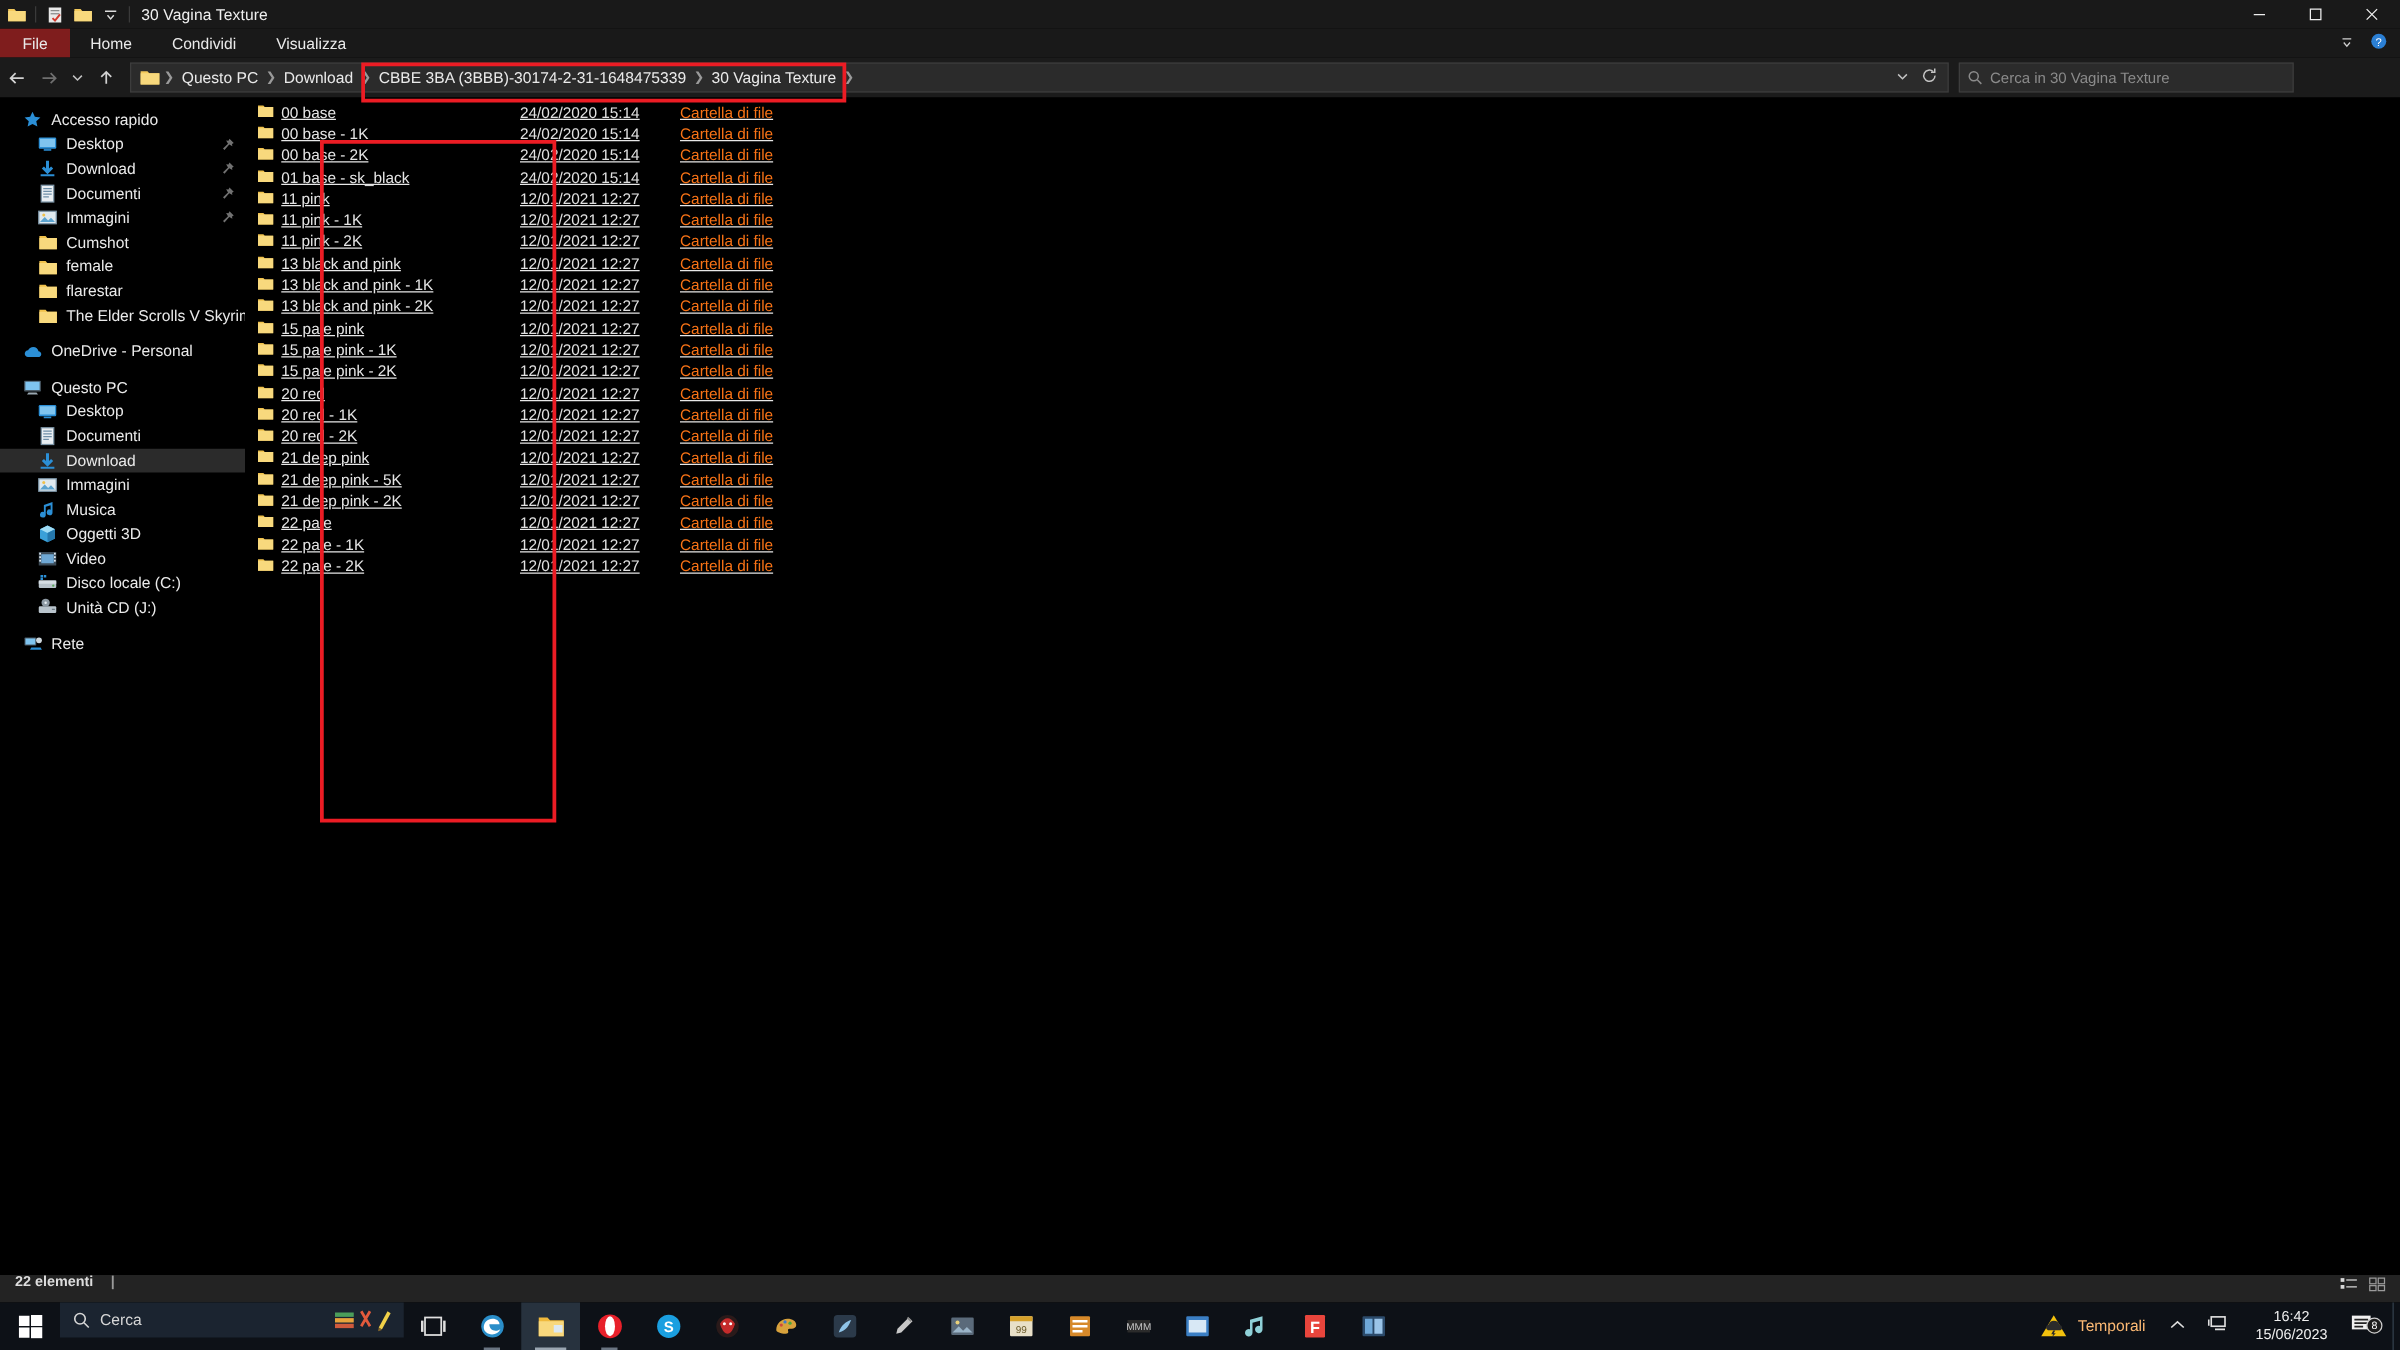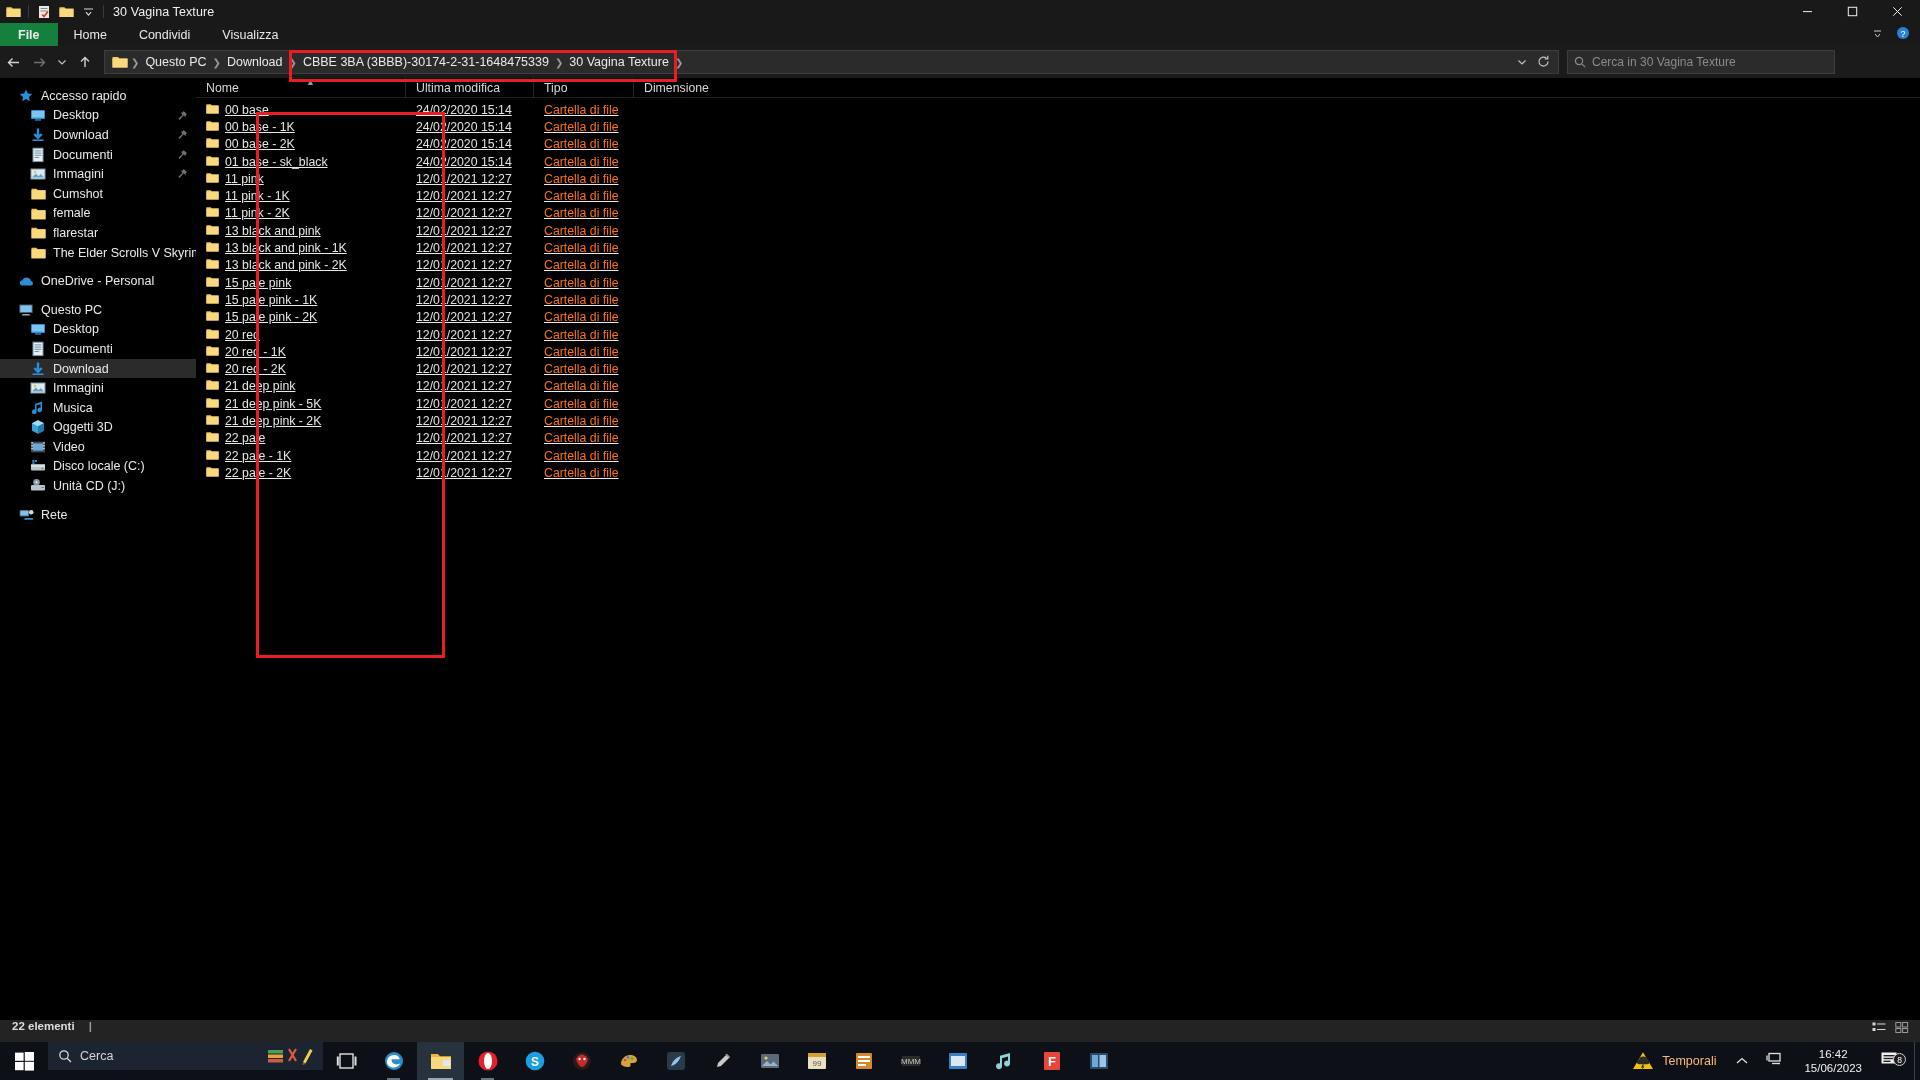--- a/index.html
+++ b/index.html
@@ -24,21 +24,21 @@
   .winbtns{ position:absolute; right:0; top:0; display:flex; height:23px; }
   .winbtn{ width:45px; height:23px; display:flex; align-items:center; justify-content:center;
            color:#e8e8e8; font-size:11px; }
 
   
   .ribbon{
     position:absolute; top:23px; left:0; width:1920px; height:23px;
     background:#191919; display:flex; align-items:stretch; font-size:12.5px;
   }
   .rtab{ display:flex; align-items:center; padding:0 16px; color:#eaeaea; }
-  .rtab.file{ background:#15803d; padding:0 18px;font-weight:bold; }
+  .rtab.file{ background:#7f1d1d; padding:0 18px; }
   .ribbon-right{ position:absolute; right:0; top:0; height:23px; display:flex; align-items:center; gap:10px; padding-right:10px;}
 
   
   .addrrow{
     position:absolute; top:46px; left:0; width:1920px; height:32px;
     background:#1b1b1b; display:flex; align-items:center;
   }
   .navbtn{ width:26px; height:26px; display:flex; align-items:center; justify-content:center;
            color:#cfcfcf; font-size:15px; }
   .navbtn.dim{ color:#6b6b6b; }
@@ -502,27 +502,20 @@
               <path d="M6 12.8h9.5l-1-1.8H7z" fill="#2b8fd6"></path>
               <circle cx="13.2" cy="5.2" r="2.3" fill="#cfd8de"></circle>
             </svg>
           </span>
           <span>Rete</span>
         </div>
       </div>
   </div>
 
   <div class="content">
-    <div class="colhead">
-      <div class="ch name">Nome</div>
-      <div class="ch mod">Ultima modifica</div>
-      <div class="ch tipo">Tipo</div>
-      <div class="ch dim">Dimensione</div>
-      <div class="sortcaret">▲</div>
-    </div>
     <div class="rows" id="rows-render">
         <div class="row">
           <span class="c-name">
             <span><svg class="folder-ico" viewBox="0 0 13 11">
                 <path d="M0.4 1.3h4.3l1.1 1.2H12.6v8H0.4z" fill="#f0c14b"></path>
                 <path d="M0.4 2.5h12.2v8H0.4z" fill="#f8d97d"></path>
               </svg></span>
             <span>00 base</span>
           </span>
           <span class="c-mod">24/02/2020 15:14</span>

